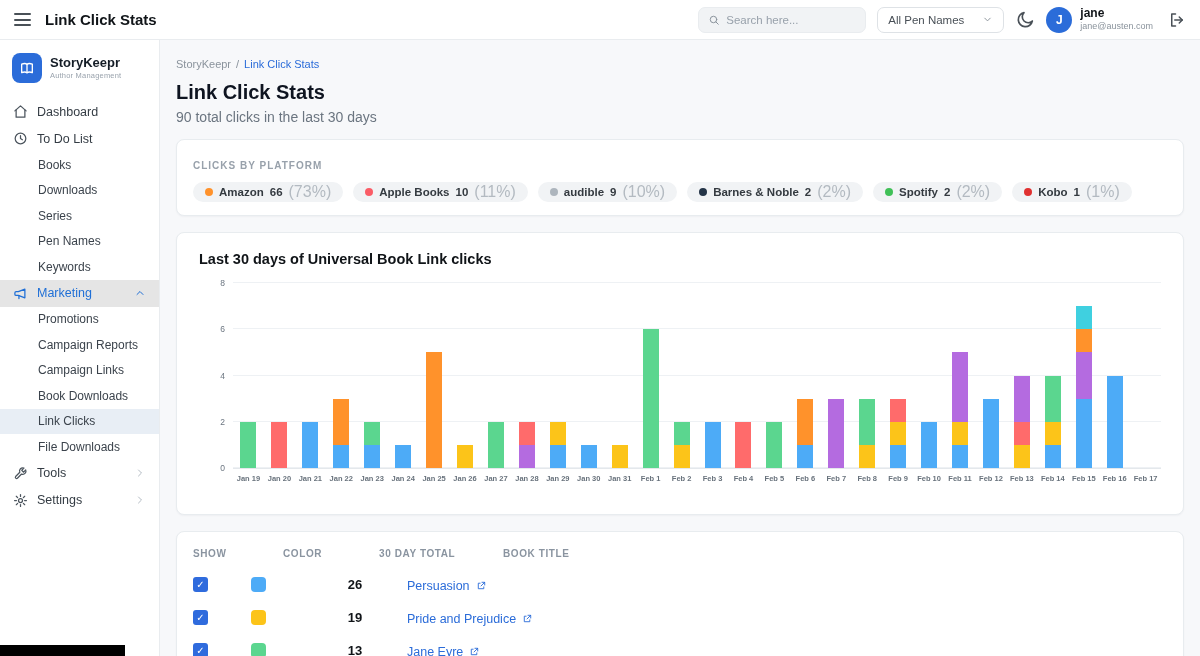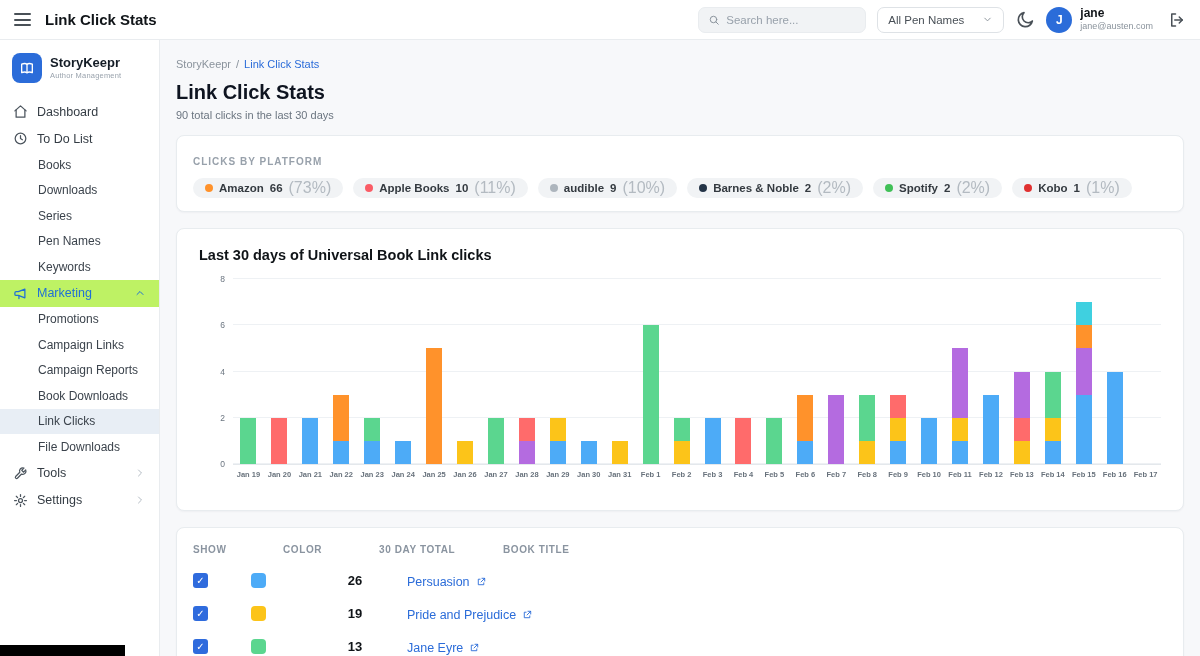--- a/index.html
+++ b/index.html
@@ -37,31 +37,31 @@
   .brand-logo { width: 30px; height: 30px; border-radius: 8px; background: #2b6cd9; color: #fff;
                 display: flex; align-items: center; justify-content: center; flex: none; }
   .brand-logo .icon { width: 16px; height: 16px; }
   .brand-name { font-size: 13px; font-weight: bold; color: #141c26; line-height: 1.15; }
   .brand-sub { font-size: 7.5px; color: #9aa3ad; letter-spacing: .2px; }
   .nav-item { height: 27px; display: flex; align-items: center; gap: 9px; padding: 0 13px; font-size: 12.5px;
               color: #343c44; cursor: pointer; }
   .nav-item .icon { width: 15px; height: 15px; color: #4c555e; flex: none; }
   .nav-item .nav-label { flex: 1; white-space: nowrap; }
   .nav-item .chev { width: 12px; height: 12px; color: #b4bcc4; flex: none; margin-left: auto; }
-  .nav-item.active { background: #bef264; color: #1f6fd6; }
+  .nav-item.active { background: #e5e5e5; color: #1f6fd6; }
   .nav-item.active .icon, .nav-item.active .chev { color: #1f6fd6; }
   .nav-sub { height: 25.5px; display: flex; align-items: center; padding-left: 38px; font-size: 12px; color: #3b434c; cursor: pointer; white-space: nowrap; }
   .nav-sub.selected { background: #e8eef5; }
 
   
   .main { position: absolute; top: 40px; left: 160px; right: 0; bottom: 0; padding: 18px 16px 0; overflow: hidden; }
   .breadcrumb { font-size: 11px; color: #8a939c; display: flex; gap: 5px; }
   .crumb-current { color: #2b6cd9; cursor: pointer; }
   .page-title { margin-top: 11px; font-size: 20px; font-weight: bold; color: #0e1420; }
-  .page-subtitle { margin-top: 5px; font-size: 11px; color: #6b7580; }
+  .page-subtitle { margin-top: 5px; font-size: 14px; color: #6b7580; }
 
   .card { background: #fff; border: 1px solid #e8ecef; border-radius: 8px; box-shadow: 0 1px 2px rgba(16,24,40,.04); }
 
   .platform-card { margin-top: 14px; padding: 20px 16px 13px; }
   .platform-heading { font-size: 10px; font-weight: bold; letter-spacing: 1px; color: #98a1ab; }
   .pill-list { display: flex; gap: 10px; margin-top: 11px; }
   .pill { background: #f1f3f5; border-radius: 13px; height: 20px; display: inline-flex; align-items: center;
           gap: 6px; padding: 0 12px; font-size: 11.5px; white-space: nowrap; }
   .dot { width: 8px; height: 8px; border-radius: 50%; flex: none; }
   .pill-name, .pill-count { font-weight: bold; color: #343a40; }
@@ -207,24 +207,24 @@
           <span class="icon chev">
             <svg viewBox="0 0 24 24" fill="none" stroke="currentColor" stroke-width="2" stroke-linecap="round" stroke-linejoin="round">
               <path d="m6 15 6-6 6 6"></path>
             </svg>
           </span>
         </div>
         <div class="nav-sub">
           <span>Promotions</span>
         </div>
         <div class="nav-sub">
+          <span>Campaign Reports</span>
+        </div>
+        <div class="nav-sub">
           <span>Campaign Links</span>
-        </div>
-        <div class="nav-sub">
-          <span>Campaign Reports</span>
         </div>
         <div class="nav-sub">
           <span>Book Downloads</span>
         </div>
         <div class="nav-sub selected">
           <span>Link Clicks</span>
         </div>
         <div class="nav-sub">
           <span>File Downloads</span>
         </div>

